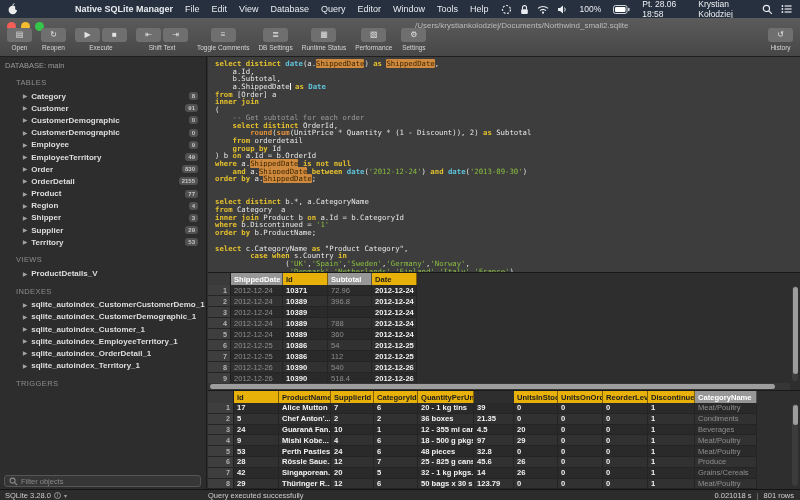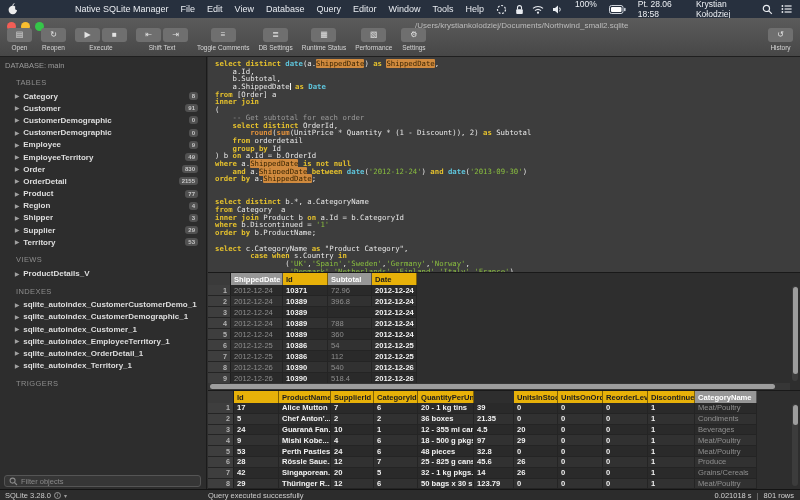--- a/index.html
+++ b/index.html
@@ -4,24 +4,24 @@
 <style>
   * { margin:0; padding:0; box-sizing:border-box; }
   html,body { width:800px; height:500px; overflow:hidden; }
   body { font-family:"Liberation Sans",sans-serif; background:#2e2e2e; }
   .screen { position:relative; width:800px; height:500px; }
 
   
   .menubar { position:absolute; top:0; left:0; right:0; height:18px; background:#27303e;
     display:flex; align-items:center; padding:0 8px; color:#e9ecf1; font-size:9px; gap:12px; }
   .apple-wrap { display:flex; align-items:center; }
-  .appname { font-weight:normal; white-space:nowrap;padding-left:45px; }
+  .appname { font-weight:bold; white-space:nowrap;padding-left:45px; }
   #menus { display:flex; gap:12px; }
   .menu-item { white-space:nowrap; }
-  .mb-right { margin-left:auto; display:flex; gap:12px; font-size:8.5px; color:#eef1f5; }
+  .mb-right { margin-left:auto; display:flex; align-items:center; gap:12px; font-size:8.5px; color:#eef1f5; }
   .mb-ic { display:inline-flex; align-items:center; }
 
   
   .titlebar { position:absolute; top:18px; left:0; right:0; height:39px;
     background:linear-gradient(#5b5b5b,#474747); border-bottom:1px solid #1f1f1f; }
   .traffic { position:absolute; top:4px; left:7px; display:flex; gap:5px; }
   .light { width:9px; height:9px; border-radius:50%; }
   .l-red{background:#f35e56;} .l-yellow{background:#f8bd2f;} .l-green{background:#35c649;}
   .win-title { position:absolute; top:3px; left:415px; font-size:8px; color:#bcbcbc; white-space:nowrap; }
   .toolbar { position:absolute; top:10px; left:7px; right:7px; display:flex; gap:9px; align-items:flex-start; }
@@ -32,21 +32,21 @@
   .tb-glyph { color:#e2e2e2; font-size:8px; line-height:1; }
   .tb-label { margin-top:2px; font-size:6.5px; color:#d6d6d6; white-space:nowrap; }
   .tb-history { margin-left:auto; }
 
   
   .sidebar { position:absolute; top:57px; left:0; width:207px; bottom:11px;
     background:#2d2d2d; border-right:1px solid #1b1b1b; overflow:hidden; }
   .db-label { font-size:7.5px; color:#9b9b9b; padding:4px 6px 1px 5px; }
   .section-title { font-size:7.5px; color:#8d8d8d; letter-spacing:.4px; padding:7px 0 3px 16px; }
   .side-item { position:relative; height:12.2px; display:flex; align-items:center;
-    padding-left:15px; font-size:8px; font-weight:600; color:#dedede; white-space:nowrap; }
+    padding-left:23px; font-size:8px; font-weight:600; color:#dedede; white-space:nowrap; }
   .tri { color:#a0a0a0; font-size:5.5px; margin-right:4px; }
   .badge { position:absolute; right:8px; background:#515151; color:#c6c6c6; font-size:6px;
     font-weight:bold; line-height:8px; padding:0 3px; border-radius:3px; }
   .filterbar { position:absolute; bottom:0; left:0; right:1px; height:16px; padding:2px 4px; background:#2d2d2d; }
   .filter-input-wrap { display:flex; align-items:center; gap:3px; height:12px; border:1px solid #555;
     border-radius:3px; background:#363636; padding:0 4px; }
   .filter-input { flex:1; background:transparent; border:none; outline:none; color:#bdbdbd; font-size:7.5px; }
   .filter-input::placeholder { color:#8a8a8a; }
 
   

